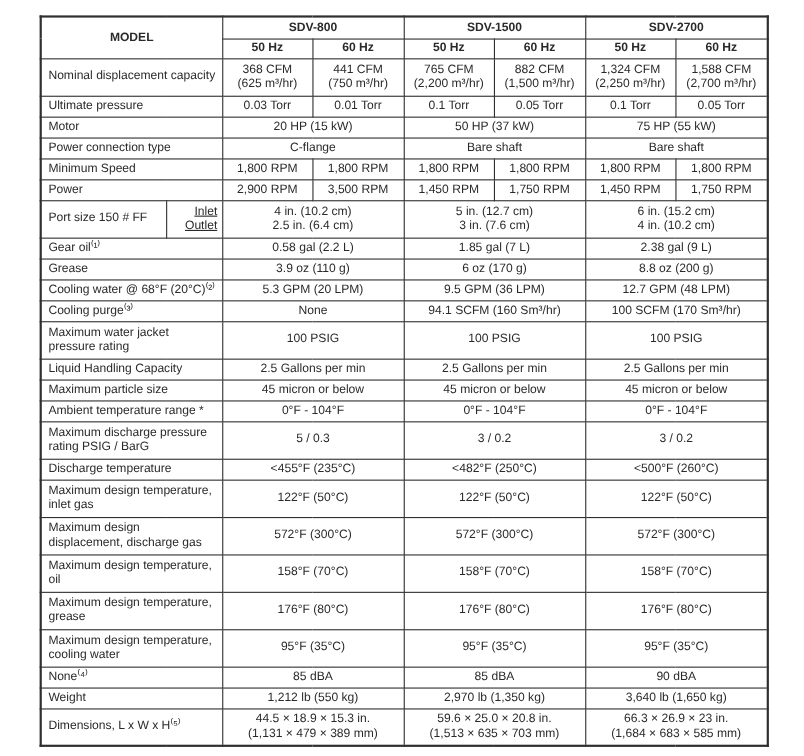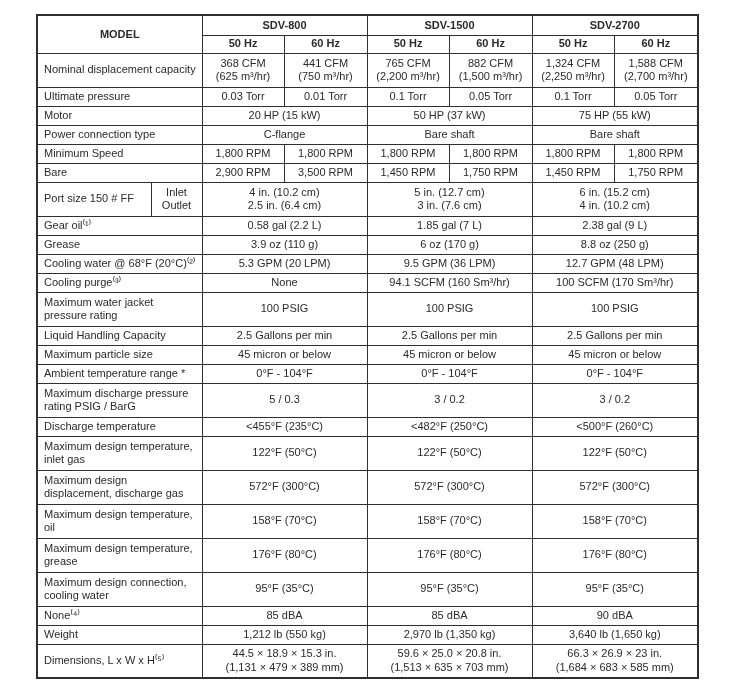--- a/index.html
+++ b/index.html
@@ -14,21 +14,21 @@
     border:1px solid #2f2f2f;
     padding:1px 4px;
     font-size:11px;
     line-height:1.22;
     vertical-align:middle;
     white-space:pre-line;
     overflow:hidden;
   }
   .spec th{font-weight:bold;text-align:center;}
   .spec td.label{text-align:left;padding-left:6px;}
-  .spec td.sublabel{text-align:center;padding-left:4px;}
+  .spec td.sublabel{text-align:right;padding-left:4px;text-decoration:underline;}
   .spec td.value{text-align:center;}
   .spec tr.short{height:19px;}
   .spec tr.tall{height:34px;margin-top:18px;}
   .spec thead tr.model-row{height:20px;}
   .spec thead tr.freq-row{height:18px;}
 </style>
 </head>
 <body>
 
 <div class="page">
@@ -99,21 +99,21 @@
         <tr class="short">
           <td class="label" colspan="2">Minimum Speed</td>
           <td class="value" colspan="1">1,800 RPM</td>
           <td class="value" colspan="1">1,800 RPM</td>
           <td class="value" colspan="1">1,800 RPM</td>
           <td class="value" colspan="1">1,800 RPM</td>
           <td class="value" colspan="1">1,800 RPM</td>
           <td class="value" colspan="1">1,800 RPM</td>
         </tr>
         <tr class="short">
-          <td class="label" colspan="2">Bare</td>
+          <td class="label" colspan="2">Power</td>
           <td class="value" colspan="1">2,900 RPM</td>
           <td class="value" colspan="1">3,500 RPM</td>
           <td class="value" colspan="1">1,450 RPM</td>
           <td class="value" colspan="1">1,750 RPM</td>
           <td class="value" colspan="1">1,450 RPM</td>
           <td class="value" colspan="1">1,750 RPM</td>
         </tr>
         <tr class="tall">
           <td class="label" colspan="1">Port size 150 # FF</td>
           <td class="sublabel">Inlet
@@ -128,21 +128,21 @@
         <tr class="short">
           <td class="label" colspan="2">Gear oil⁽¹⁾</td>
           <td class="value" colspan="2">0.58 gal (2.2 L)</td>
           <td class="value" colspan="2">1.85 gal (7 L)</td>
           <td class="value" colspan="2">2.38 gal (9 L)</td>
         </tr>
         <tr class="short">
           <td class="label" colspan="2">Grease</td>
           <td class="value" colspan="2">3.9 oz (110 g)</td>
           <td class="value" colspan="2">6 oz (170 g)</td>
-          <td class="value" colspan="2">8.8 oz (250 g)</td>
+          <td class="value" colspan="2">8.8 oz (200 g)</td>
         </tr>
         <tr class="short">
           <td class="label" colspan="2">Cooling water @ 68°F (20°C)⁽²⁾</td>
           <td class="value" colspan="2">5.3 GPM (20 LPM)</td>
           <td class="value" colspan="2">9.5 GPM (36 LPM)</td>
           <td class="value" colspan="2">12.7 GPM (48 LPM)</td>
         </tr>
         <tr class="short">
           <td class="label" colspan="2">Cooling purge⁽³⁾</td>
           <td class="value" colspan="2">None</td>
@@ -203,21 +203,21 @@
           <td class="value" colspan="2">158°F (70°C)</td>
           <td class="value" colspan="2">158°F (70°C)</td>
         </tr>
         <tr class="tall">
           <td class="label" colspan="2">Maximum design temperature, grease</td>
           <td class="value" colspan="2">176°F (80°C)</td>
           <td class="value" colspan="2">176°F (80°C)</td>
           <td class="value" colspan="2">176°F (80°C)</td>
         </tr>
         <tr class="tall">
-          <td class="label" colspan="2">Maximum design connection, cooling water</td>
+          <td class="label" colspan="2">Maximum design temperature, cooling water</td>
           <td class="value" colspan="2">95°F (35°C)</td>
           <td class="value" colspan="2">95°F (35°C)</td>
           <td class="value" colspan="2">95°F (35°C)</td>
         </tr>
         <tr class="short">
           <td class="label" colspan="2">None⁽⁴⁾</td>
           <td class="value" colspan="2">85 dBA</td>
           <td class="value" colspan="2">85 dBA</td>
           <td class="value" colspan="2">90 dBA</td>
         </tr>

